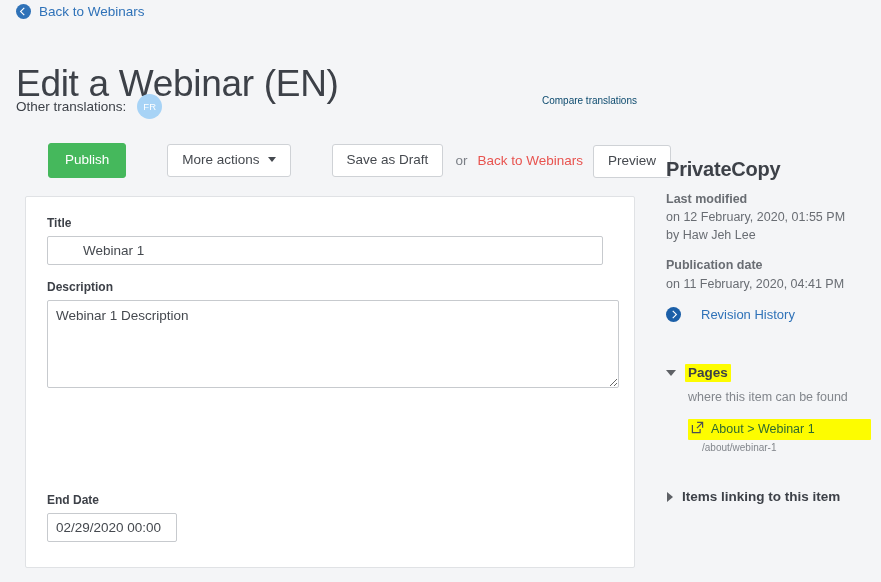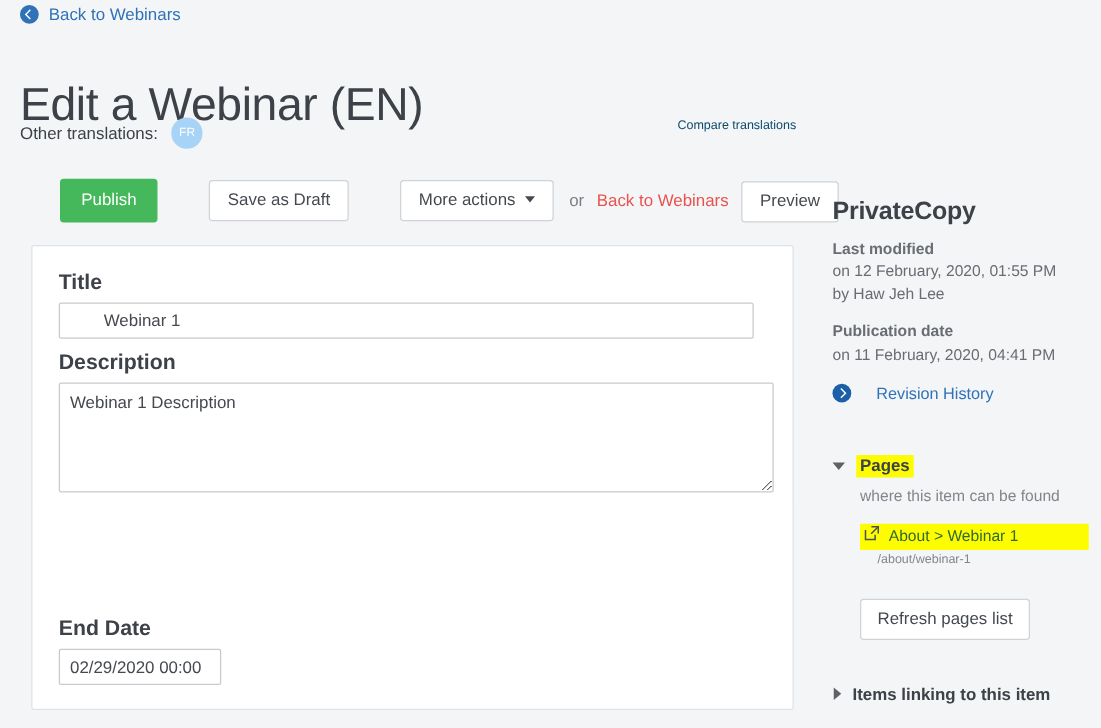--- a/index.html
+++ b/index.html
@@ -151,21 +151,21 @@
     left: 25px;
     top: 196px;
     width: 610px;
     height: 372px;
     background: #ffffff;
     border: 1px solid #e0e2e5;
     border-radius: 2px;
   }
   .field { position: absolute; }
   .field-label {
-    font-size: 17px;
+    font-size: 12px;
     font-weight: bold;
     color: #3d4148;
     display: block;
     margin-bottom: 6px;
   }
   .text-input {
     font-family: "Liberation Sans", sans-serif;
     font-size: 13.5px;
     color: #45494f;
     padding: 6px 8px;
@@ -321,25 +321,25 @@
 
 <div class="translations-row">
   <span>Other translations:</span>
   <span class="avatar">FR</span>
 </div>
 
 <a class="compare-link" href="#">Compare translations</a>
 
 <div class="toolbar">
   <button class="btn btn-publish">Publish</button>
-  <button class="btn">Save as Draft</button>
   <button class="btn btn-more">
     <span>More actions</span>
     <span class="caret-down"></span>
   </button>
+  <button class="btn">Save as Draft</button>
   <span class="or-text">or</span>
   <a class="danger-link" href="#">Back to Webinars</a>
 </div>
 
 <button class="btn btn-preview">Preview</button>
 
 <div class="card">
 
   <div class="field f-title">
     <label class="field-label">Title</label>
@@ -397,21 +397,20 @@
           <path d="M1.5 4.2 v8.3 h8.3 v-4.0" fill="none" stroke="#4b4f55" stroke-width="1.3"></path>
           <path d="M6.6 1.5 h5.9 v5.9" fill="none" stroke="#4b4f55" stroke-width="1.3"></path>
           <path d="M12.3 1.7 L6.4 7.6" fill="none" stroke="#4b4f55" stroke-width="1.3"></path>
         </svg>
       </span>
       <a class="page-link" href="#">About &gt; Webinar 1</a>
     </div>
     <div class="page-path">/about/webinar-1</div>
   </div>
 
-  <button class="btn btn-refresh">Refresh pages list</button>
 
   
   <div class="section-header-2">
     <span class="caret-sm-right"></span>
     <span class="section-title-2">Items linking to this item</span>
   </div>
 
 </aside>
 
 </body></html>

